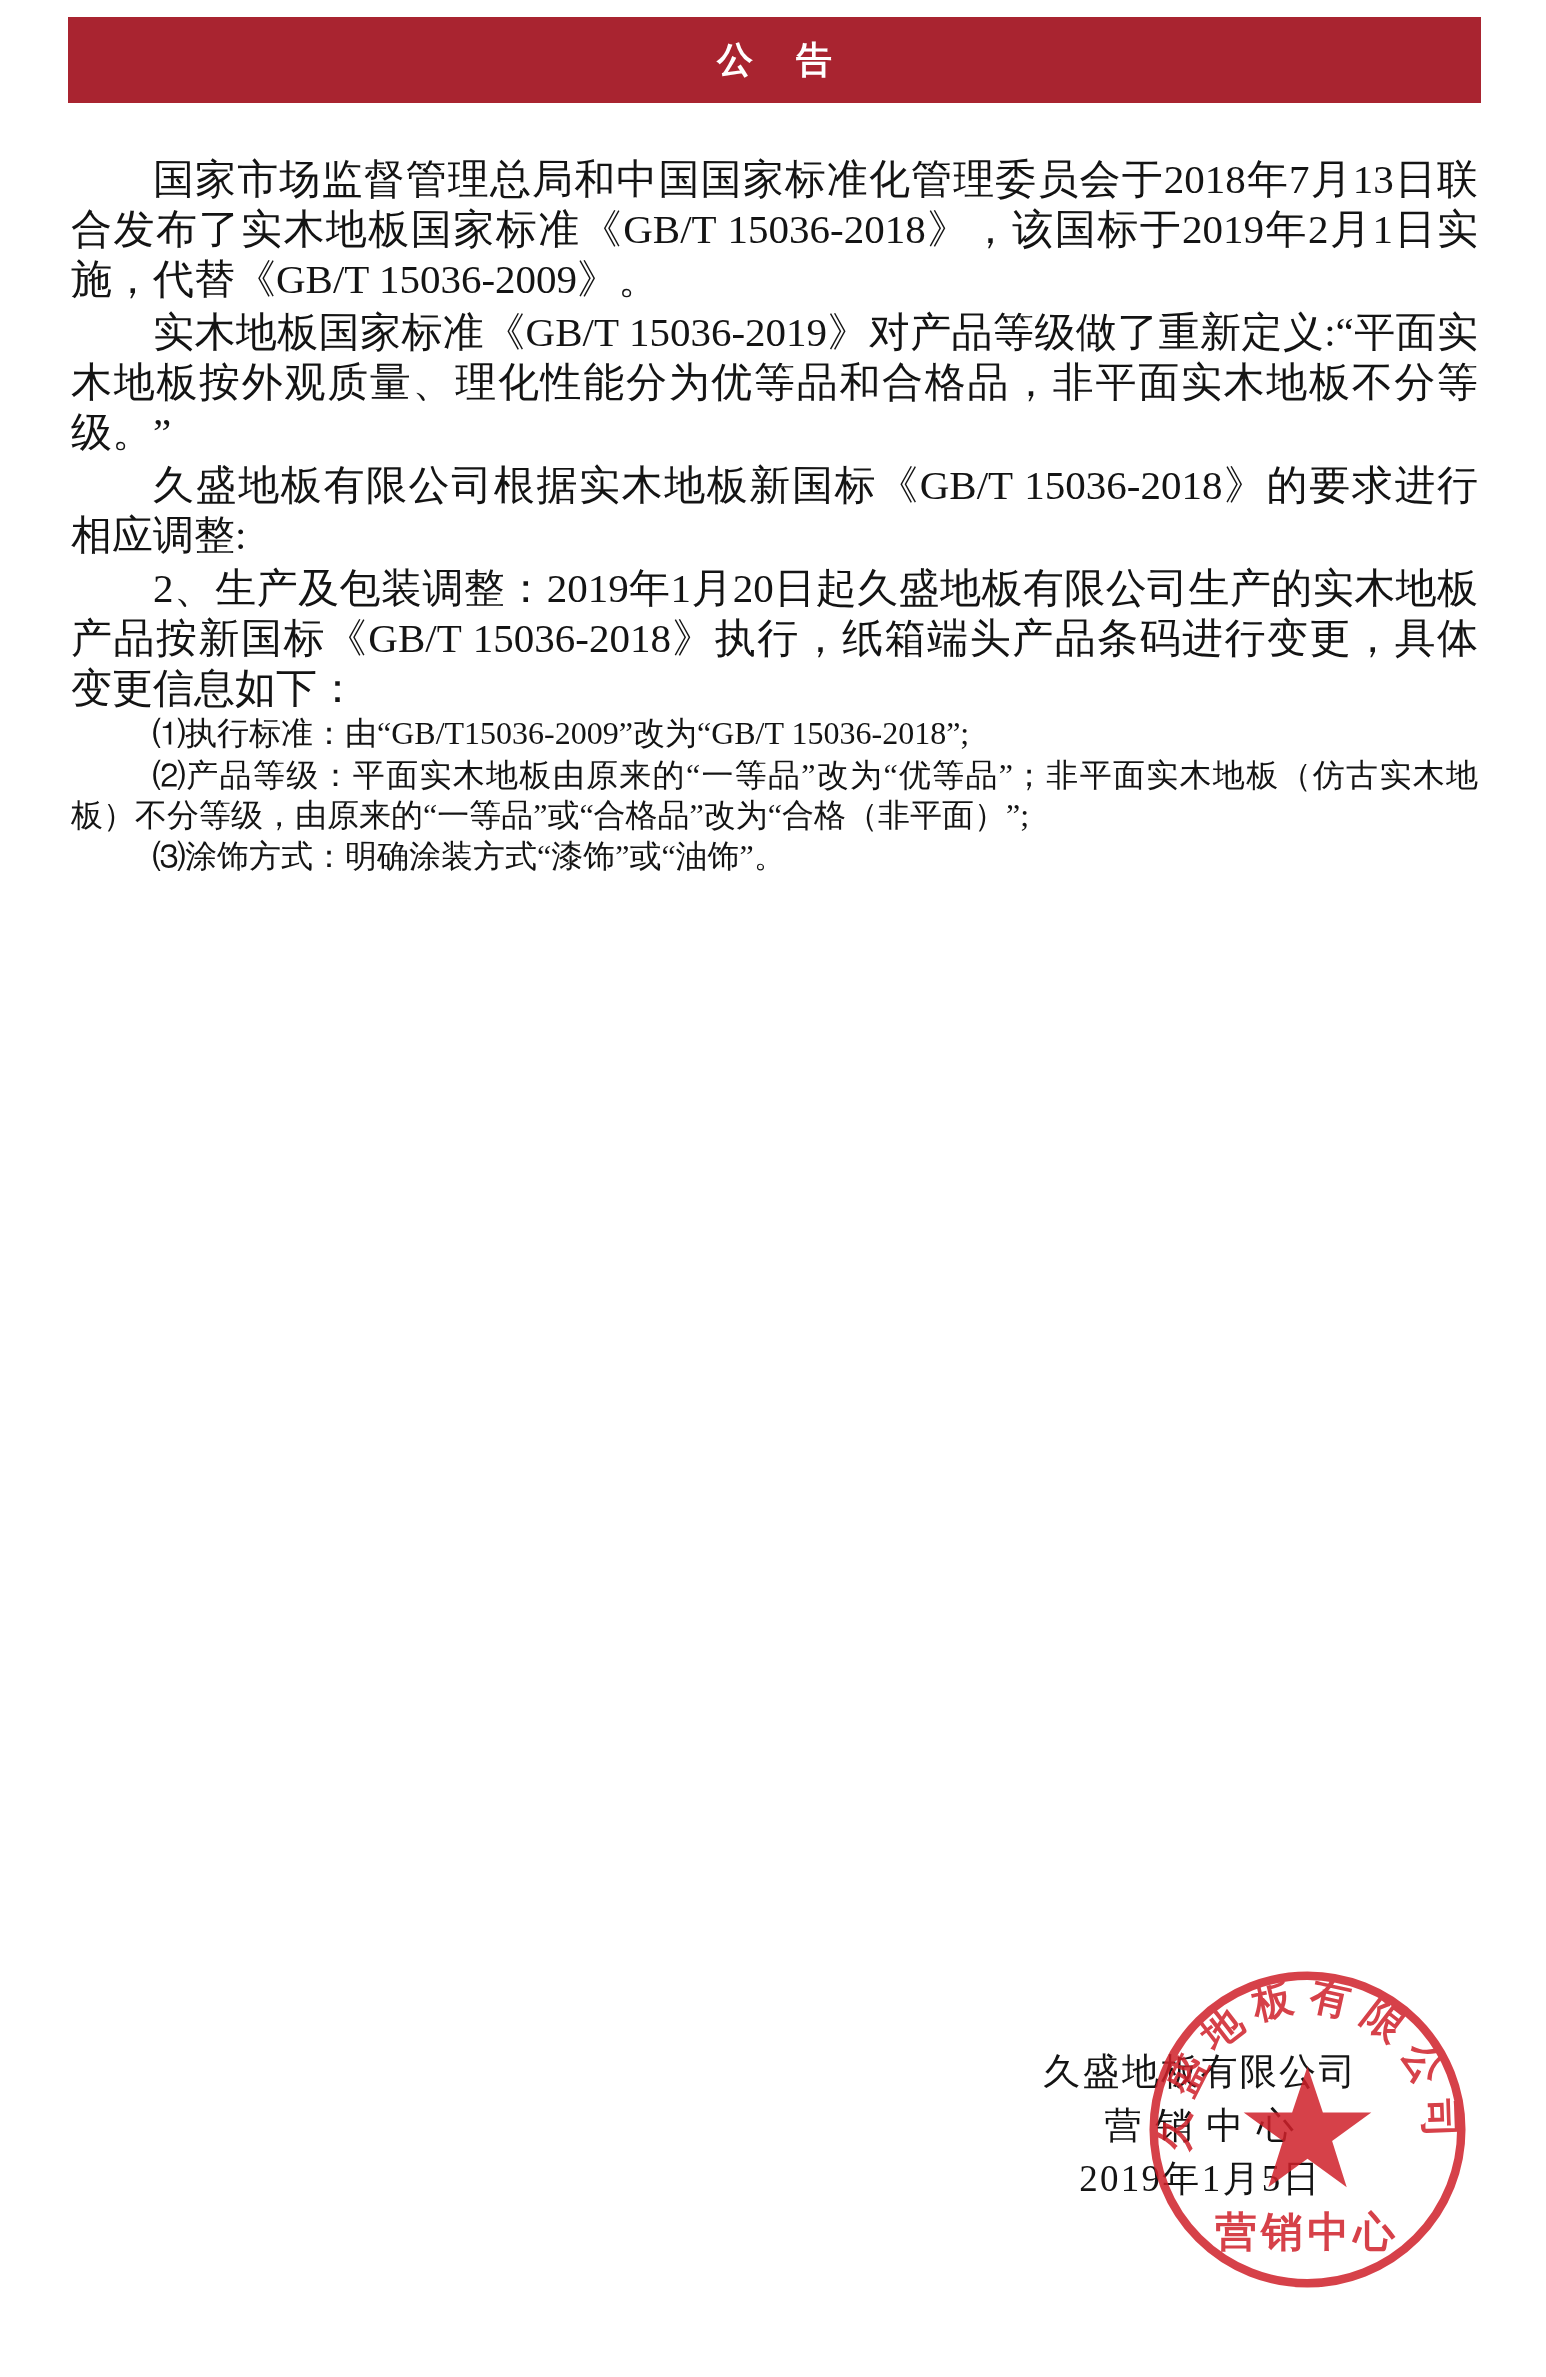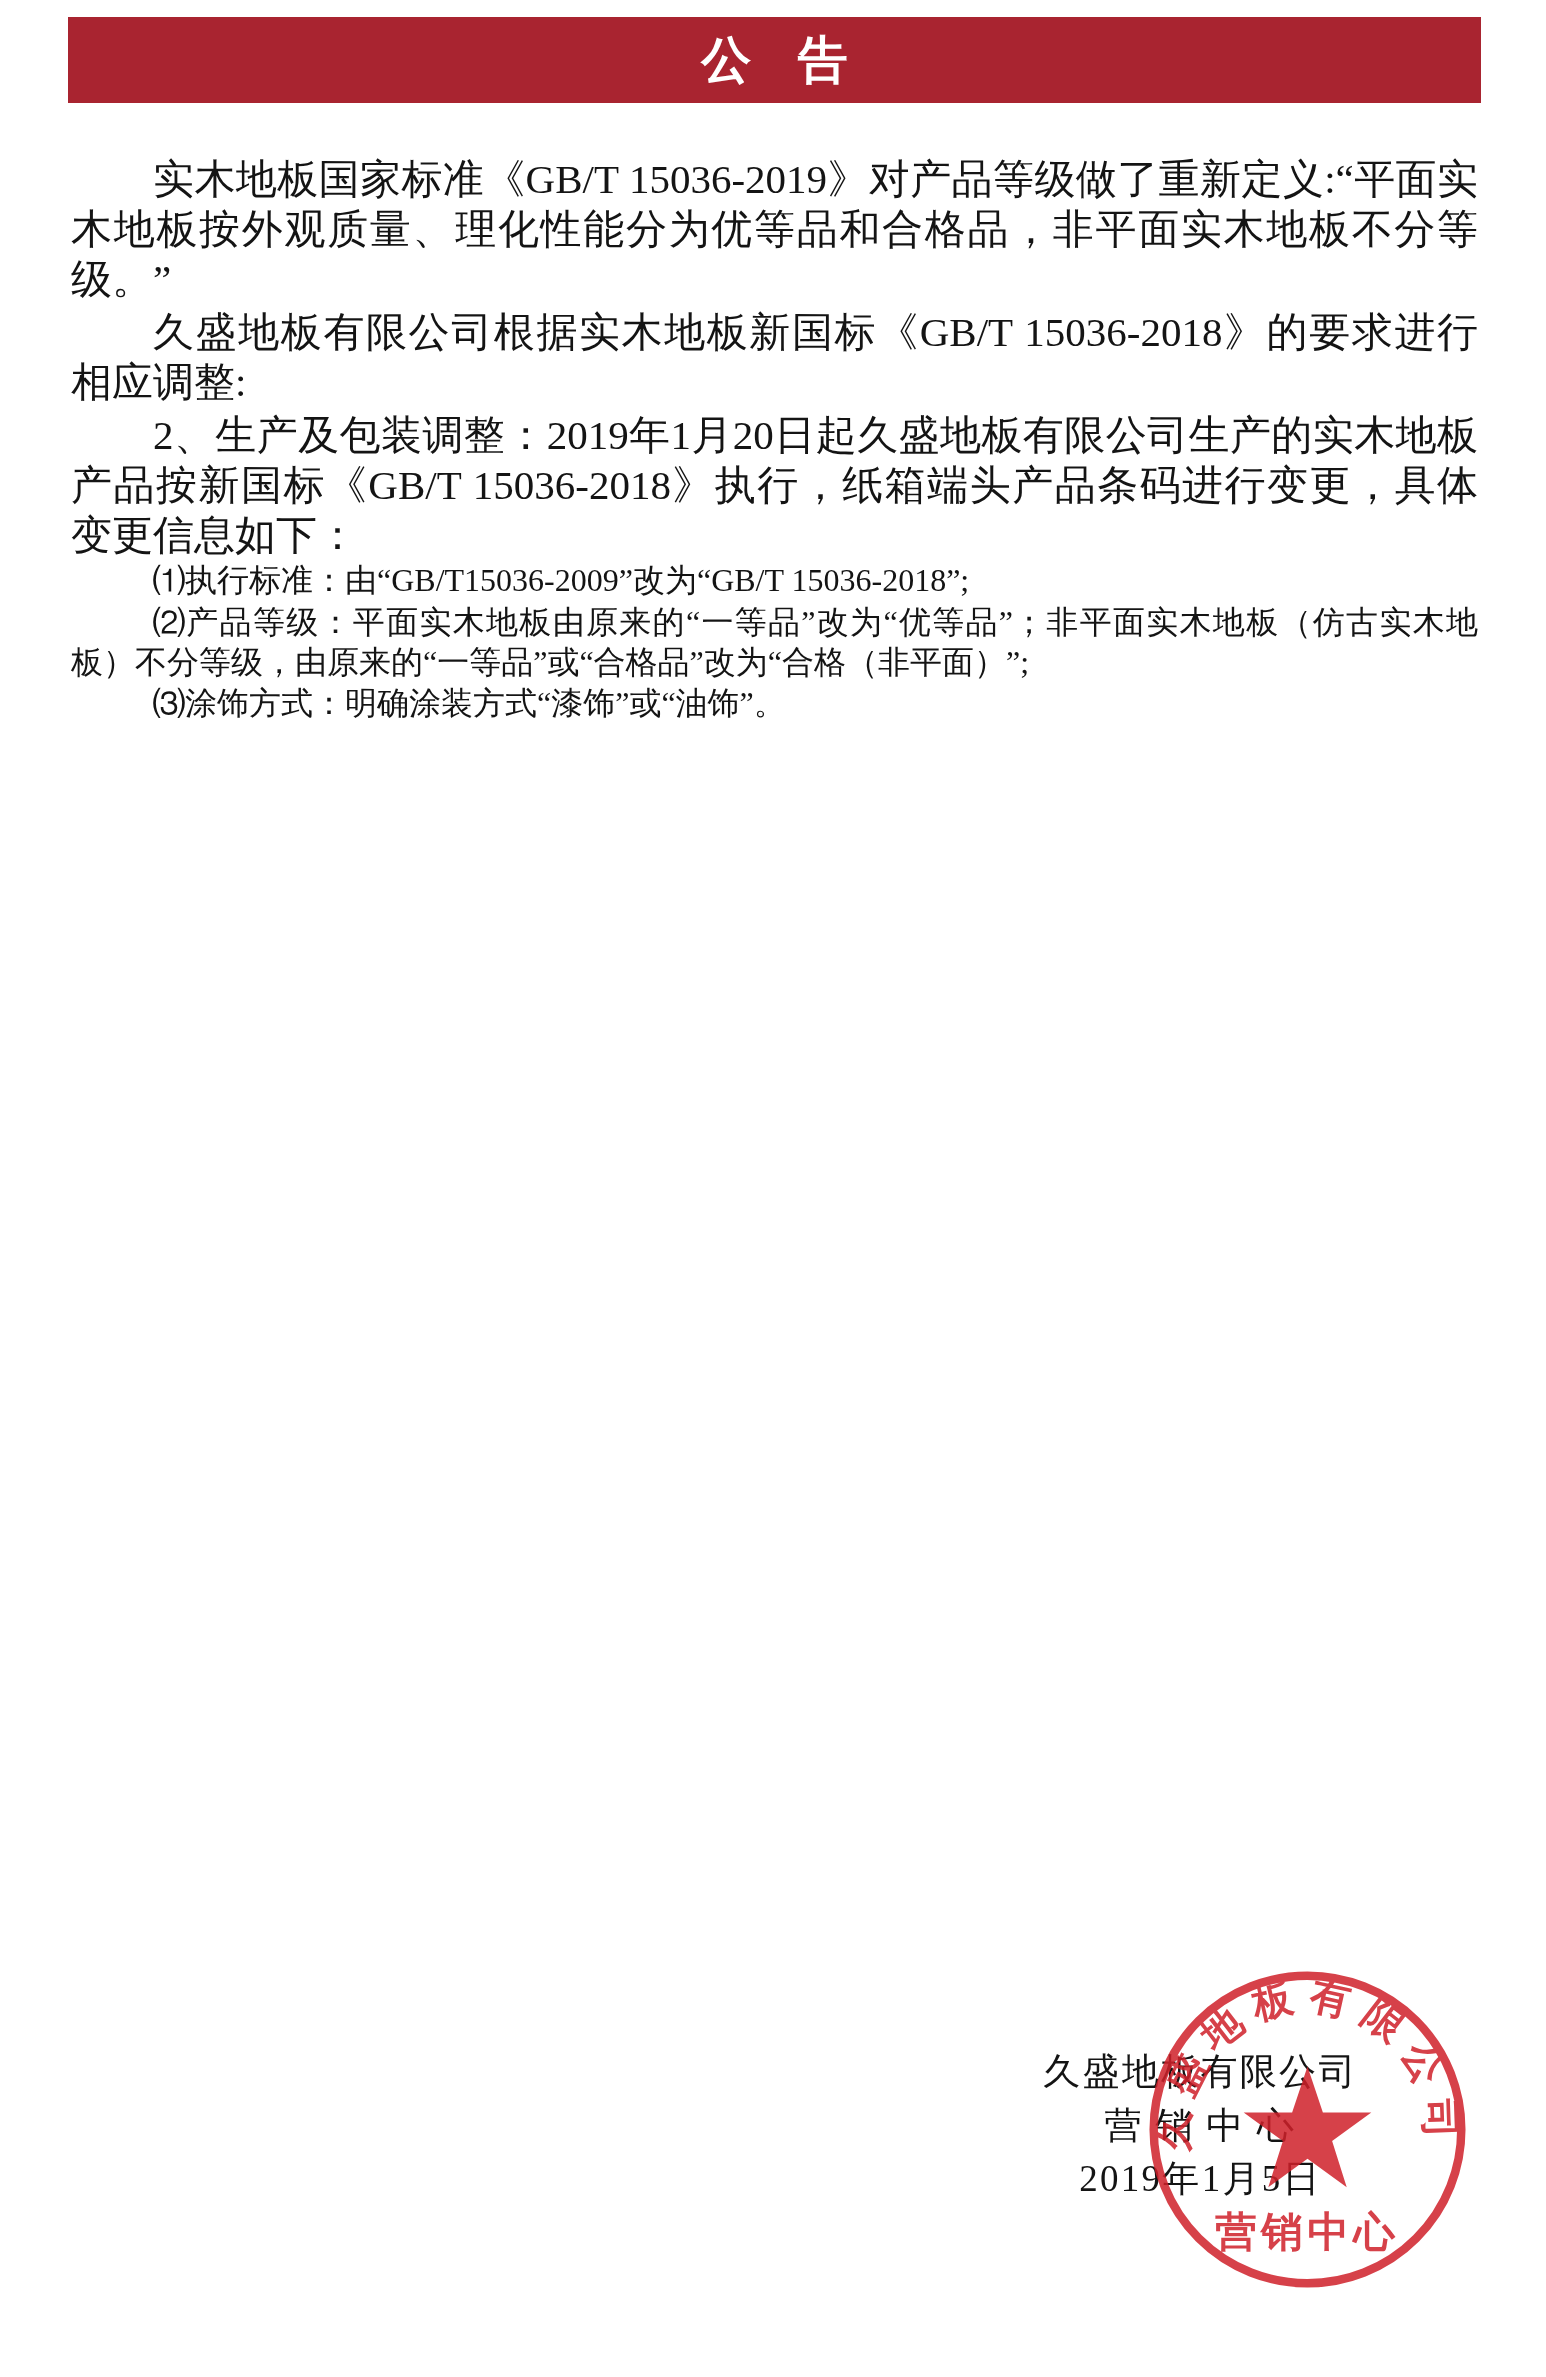--- a/index.html
+++ b/index.html
@@ -32,21 +32,21 @@
     height: 86px;
     background: #a92430;
     display: flex;
     align-items: center;
     justify-content: center;
   }
   .banner-title {
     color: #ffffff;
     font-family: "Liberation Serif", "DejaVu Serif", serif;
     font-weight: bold;
-    font-size: 50px;
+    font-size: 36px;
     letter-spacing: 17px;
     text-indent: 17px;
     line-height: 1;
   }
 
   
   .content {
     position: absolute;
     left: 71px;
     top: 154px;
@@ -111,20 +111,21 @@
 </head>
 <body>
 
 <div class="page">
 
   <div class="banner">
     <div class="banner-title">公 告</div>
   </div>
 
   <div class="content">
+    <p class="para">国家市场监督管理总局和中国国家标准化管理委员会于2018年7月13日联合发布了实木地板国家标准《GB/T 15036-2018》，该国标于2019年2月1日实施，代替《GB/T 15036-2009》。</p>
     <p class="para">实木地板国家标准《GB/T 15036-2019》对产品等级做了重新定义:“平面实木地板按外观质量、理化性能分为优等品和合格品，非平面实木地板不分等级。”</p>
     <p class="para">久盛地板有限公司根据实木地板新国标《GB/T  15036-2018》的要求进行相应调整:</p>
     <p class="para tight">2、生产及包装调整：2019年1月20日起久盛地板有限公司生产的实木地板产品按新国标《GB/T 15036-2018》执行，纸箱端头产品条码进行变更，具体变更信息如下：</p>
     <p class="para small">⑴执行标准：由“GB/T15036-2009”改为“GB/T 15036-2018”;</p>
     <p class="para small">⑵产品等级：平面实木地板由原来的“一等品”改为“优等品”；非平面实木地板（仿古实木地板）不分等级，由原来的“一等品”或“合格品”改为“合格（非平面）”;</p>
     <p class="para small">⑶涂饰方式：明确涂装方式“漆饰”或“油饰”。</p>
   </div>
 
   <div class="signature">
     <div>久盛地板有限公司</div>

